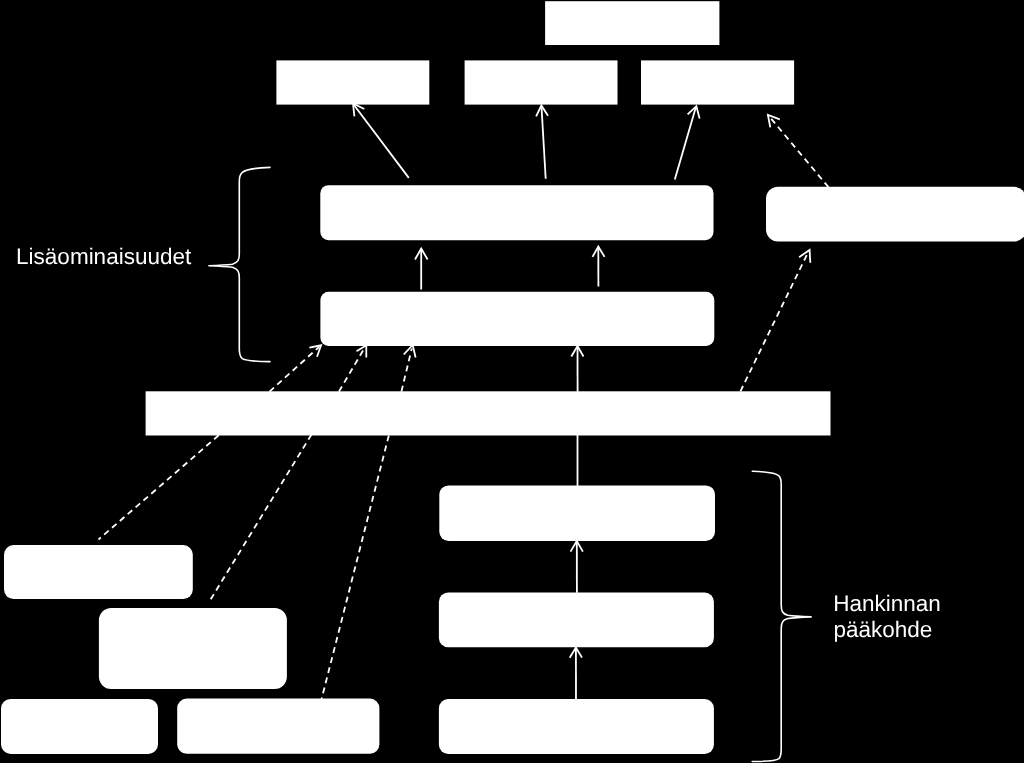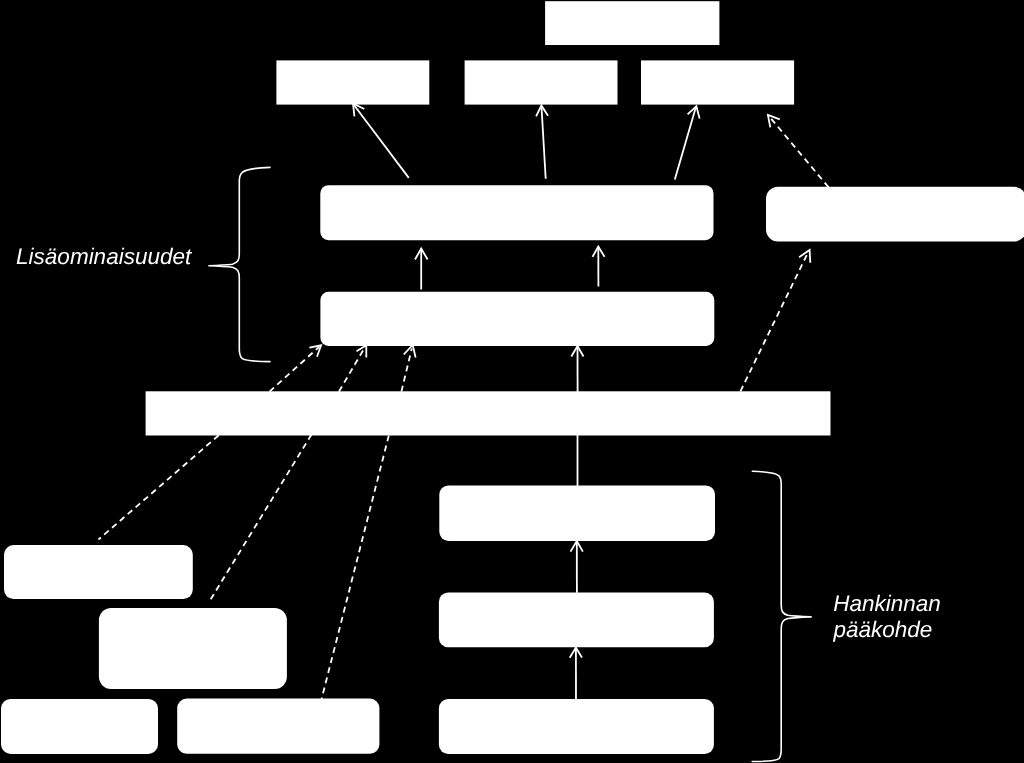--- a/index.html
+++ b/index.html
@@ -10,21 +10,20 @@
     width: 1024px;
     height: 763px;
     overflow: hidden;
   }
   #stage {
     position: relative;
     width: 1024px;
     height: 763px;
     background: #000000;
     font-family: "Liberation Sans", sans-serif;
-    font-style: italic;
   }
   svg.layer {
     position: absolute;
     left: 0;
     top: 0;
     width: 1024px;
     height: 763px;
     display: block;
     shape-rendering: geometricPrecision;
   }

